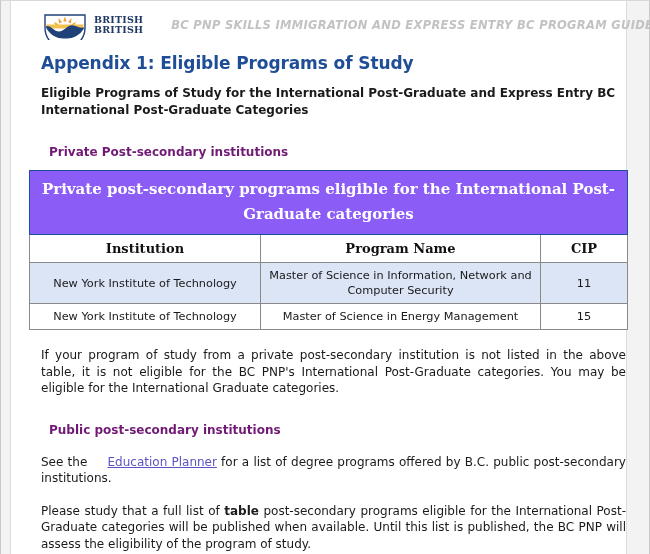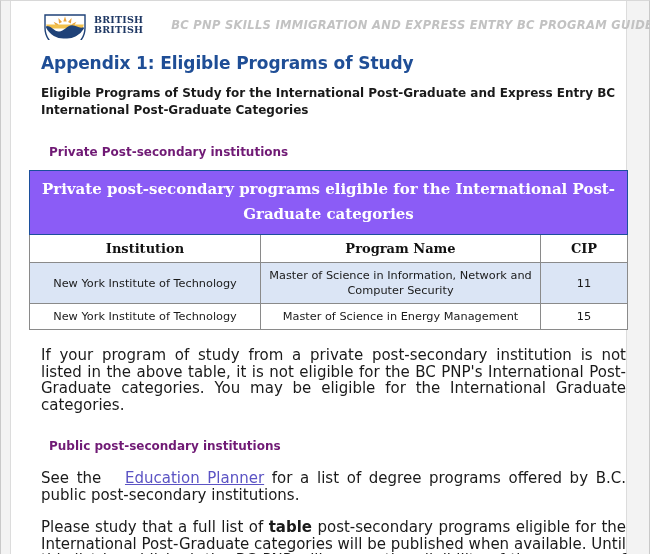--- a/index.html
+++ b/index.html
@@ -157,21 +157,21 @@
     background: #dbe5f5;
   }
   col.col-institution { width: 231px; }
   col.col-program     { width: 280px; }
   col.col-cip         { width: 87px; }
 
   
   p.body-text {
     margin: 17px 0 0 12px;
     width: 585px;
-    font-size: 15px;
+    font-size: 12px;
     line-height: 16.5px;
     color: #1a1a1a;
     text-align: justify;
   }
   p.body-text.tight { margin-top: 16px; }
   .doc-link {
     color: #5b53c4;
     text-decoration: underline;
     margin-left: 16px;
   }

